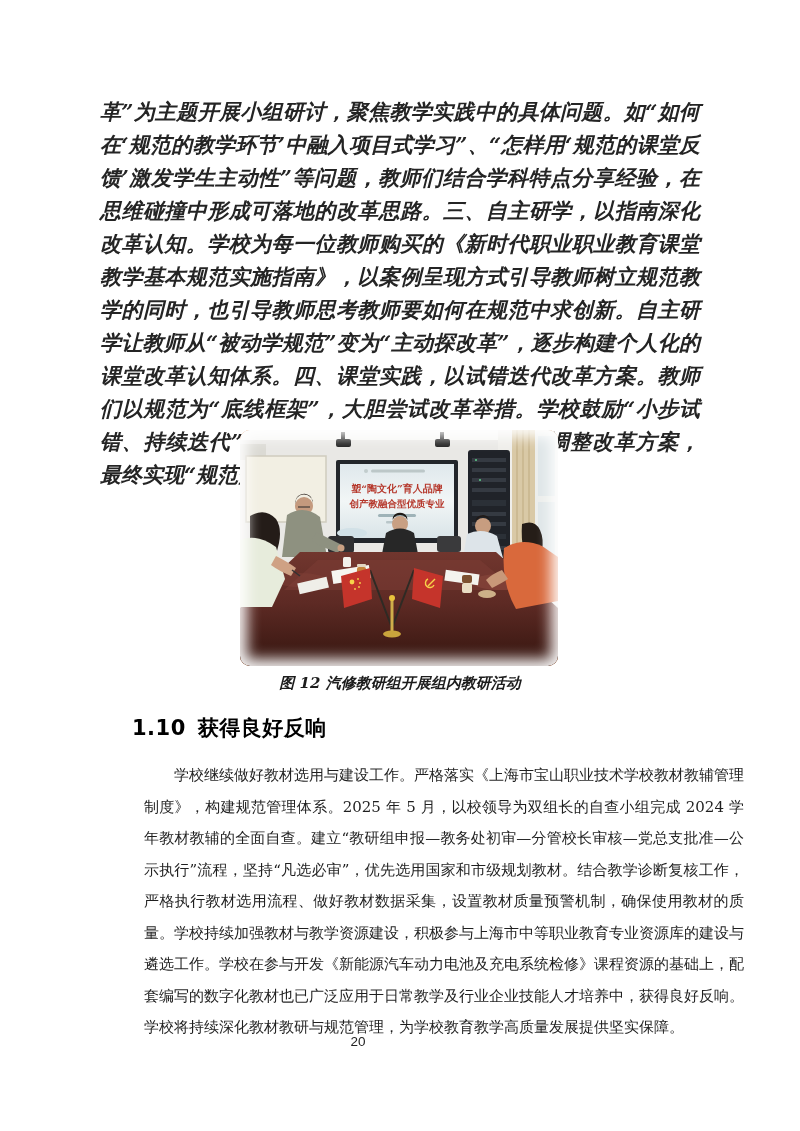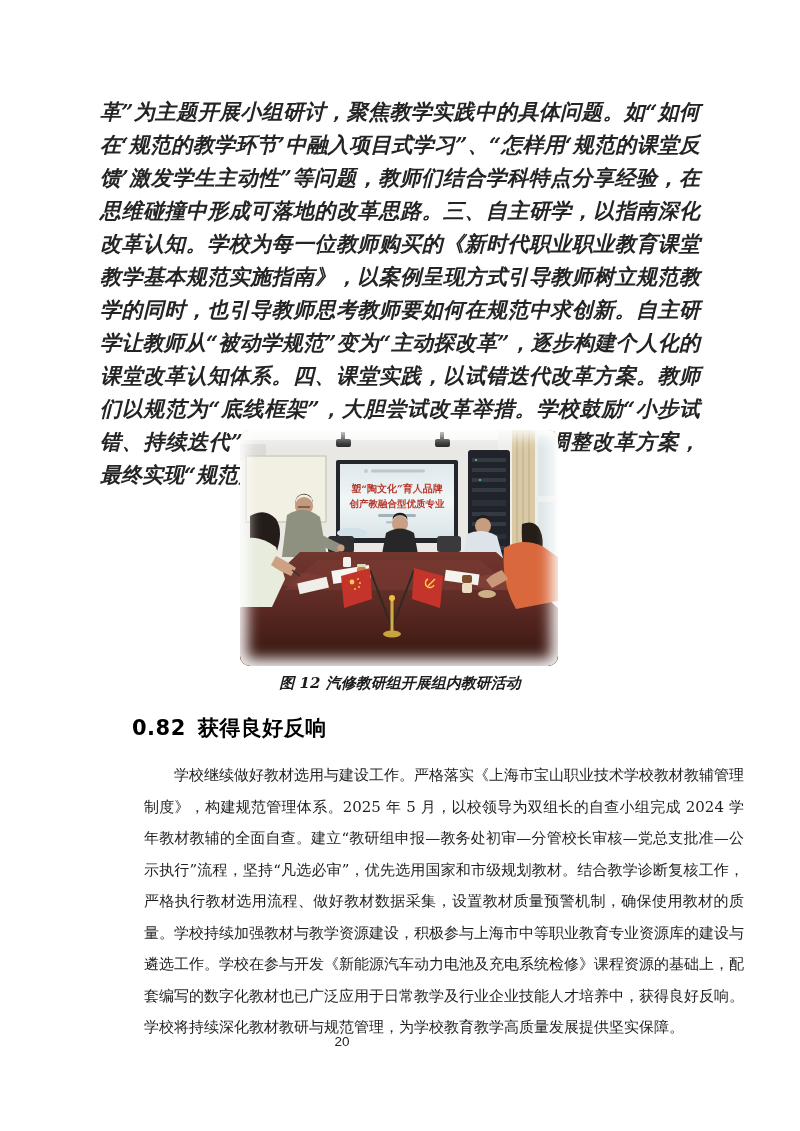--- a/index.html
+++ b/index.html
@@ -30,21 +30,21 @@
     font-size:15px;font-weight:bold;font-style:italic;color:#1c1c1c;
   }
   .heading{
     position:absolute;left:132px;top:714px;margin:0;
     font-family:"DejaVu Sans", sans-serif;font-size:21px;font-weight:bold;color:#000;
     letter-spacing:0.5px;
   }
   .heading .num{margin-right:12px;}
   .page-number{
     position:absolute;left:0;top:1034px;width:684px;text-align:center;
-    font-family:"Liberation Sans", sans-serif;font-size:13.5px;color:#222;
+    font-family:"Liberation Sans", sans-serif;font-size:13.5px;color:#222;padding-left:16px;
   }
   .screen-text{font-family:"DejaVu Serif", serif;font-weight:bold;}
 </style>
 </head>
 <body>
 
 <div class="page">
 
   <p class="para kai">革”为主题开展小组研讨，聚焦教学实践中的具体问题。如“如何在‘规范的教学环节’中融入项目式学习”、“怎样用‘规范的课堂反馈’激发学生主动性”等问题，教师们结合学科特点分享经验，在思维碰撞中形成可落地的改革思路。三、自主研学，以指南深化改革认知。学校为每一位教师购买的《新时代职业职业教育课堂教学基本规范实施指南》，以案例呈现方式引导教师树立规范教学的同时，也引导教师思考教师要如何在规范中求创新。自主研学让教师从“被动学规范”变为“主动探改革”，逐步构建个人化的课堂改革认知体系。四、课堂实践，以试错迭代改革方案。教师们以规范为“底线框架”，大胆尝试改革举措。学校鼓励“小步试错、持续迭代”，通过教研组听评课的方式及时调整改革方案，最终实现“规范落地”与“学生参与”的平衡。</p>
 
@@ -193,20 +193,20 @@
       </g>
     </svg>
     <div class="soft-edge"></div>
   </figure>
 
   <div class="caption">
     <span>图 12 汽修教研组开展组内教研活动</span>
   </div>
 
   <h2 class="heading">
-    <span class="num">0.82</span><span>获得良好反响</span>
+    <span class="num">1.10</span><span>获得良好反响</span>
   </h2>
 
   <p class="para song">学校继续做好教材选用与建设工作。严格落实《上海市宝山职业技术学校教材教辅管理制度》，构建规范管理体系。2025 年 5 月，以校领导为双组长的自查小组完成 2024 学年教材教辅的全面自查。建立“教研组申报—教务处初审—分管校长审核—党总支批准—公示执行”流程，坚持“凡选必审”，优先选用国家和市级规划教材。结合教学诊断复核工作，严格执行教材选用流程、做好教材数据采集，设置教材质量预警机制，确保使用教材的质量。学校持续加强教材与教学资源建设，积极参与上海市中等职业教育专业资源库的建设与遴选工作。学校在参与开发《新能源汽车动力电池及充电系统检修》课程资源的基础上，配套编写的数字化教材也已广泛应用于日常教学及行业企业技能人才培养中，获得良好反响。学校将持续深化教材教研与规范管理，为学校教育教学高质量发展提供坚实保障。</p>
 
   <div class="page-number">20</div>
 
 </div>
 
 </body></html>

